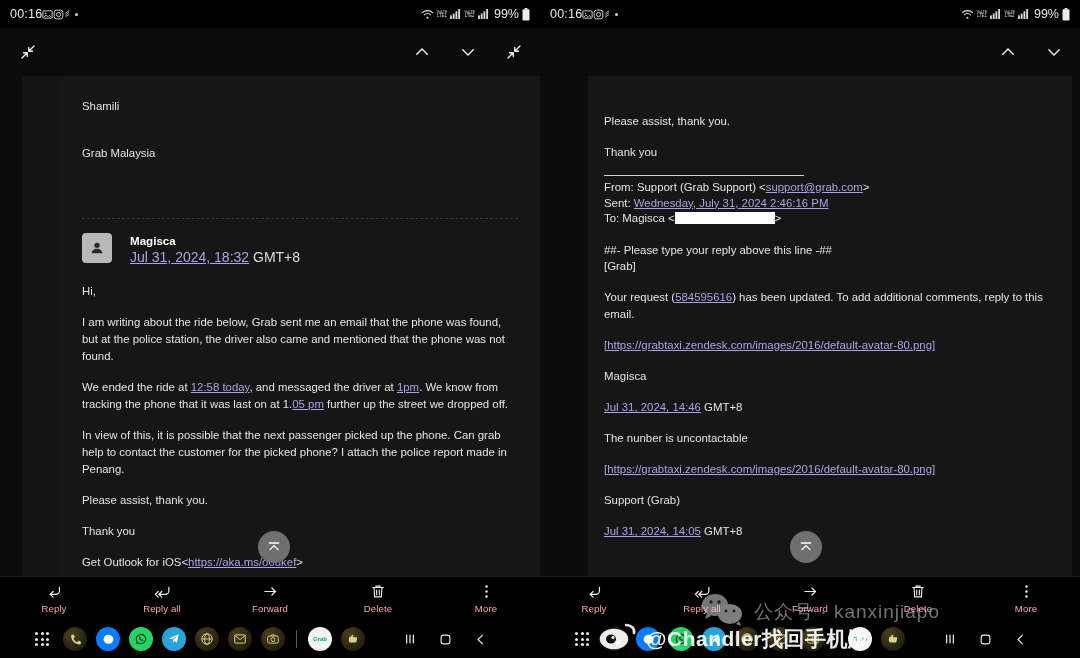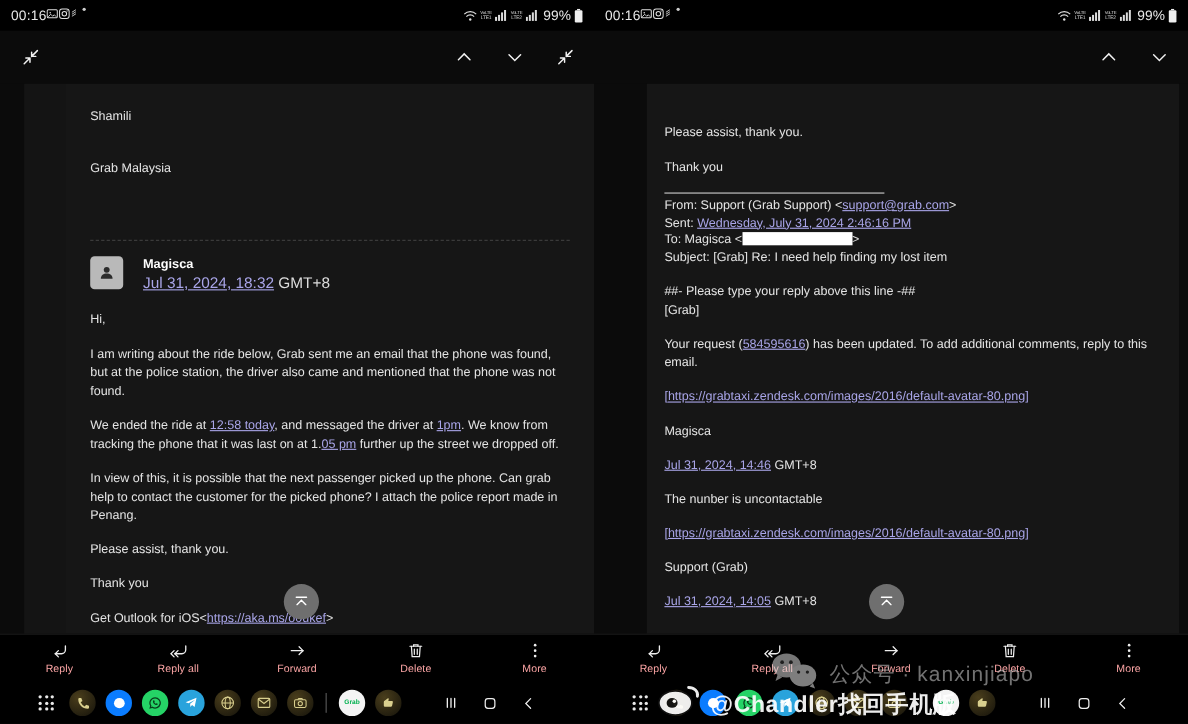--- a/index.html
+++ b/index.html
@@ -18,21 +18,21 @@
   }
   .pane-left  { left: 0; }
   .pane-right { left: 540px; }
 
   
   .statusbar {
     position: absolute; top: 0; left: 0; width: 540px; height: 28px;
     display: flex; align-items: center; justify-content: space-between;
     padding: 0 10px; background: #000; color: #e9e9e9;
   }
-  .sb-left { display: flex; align-items: flex-start; }
+  .sb-left { display: flex; align-items: center; }
   .sb-clock { font-size: 12.5px; font-weight: 500; letter-spacing: .2px; }
   .sb-right { display: flex; align-items: center; gap: 3px; }
   .sb-icon { display: inline-flex; align-items: center; justify-content: center; }
   .sb-dot { width: 3px; height: 3px; border-radius: 50%; background: #cfcfcf; display: inline-block; }
   .sb-batt-txt { font-size: 12.5px; font-weight: 500; margin-left: 2px; }
   .vo-cell { display: flex; flex-direction: column; align-items: center; line-height: 1; }
   .vo-cell .vo-top { font-size: 4px; color: #ddd; letter-spacing: -.2px; }
   .vo-cell .vo-bot { font-size: 4.5px; color: #ddd; letter-spacing: -.2px; }
 
   
@@ -492,21 +492,20 @@
       <div class="card card-r">
         <div style="height:6px"></div>
         <p class="para" style="opacity:.25">&nbsp;</p>
         <p class="para">Please assist, thank you.</p>
         <p class="para">Thank you</p>
         <hr class="hr-solid">
 
         <p class="para tight"><span>From: Support (Grab Support) &lt;</span><span class="lnk">support@grab.com</span><span>&gt;</span></p>
         <p class="para tight"><span>Sent: </span><span class="lnk">Wednesday, July 31, 2024 2:46:16 PM</span></p>
         <p class="para tight"><span>To: Magisca &lt;</span><span class="redact"></span><span>&gt;</span></p>
-        <p class="para tight">Subject: [Grab] Re: I need help finding my lost item</p>
 
         <div style="height:16px"></div>
         <p class="para tight">##- Please type your reply above this line -##</p>
         <p class="para">[Grab]</p>
         <p class="para"><span>Your request (</span><span class="lnk">584595616</span><span>) has been updated. To add additional comments, reply to this email.</span></p>
         <p class="para"><span class="lnk">[https://grabtaxi.zendesk.com/images/2016/default-avatar-80.png]</span></p>
         <p class="para">Magisca</p>
         <p class="para"><span class="lnk">Jul 31, 2024, 14:46</span> <span>GMT+8</span></p>
         <p class="para">The nunber is uncontactable</p>
         <p class="para"><span class="lnk">[https://grabtaxi.zendesk.com/images/2016/default-avatar-80.png]</span></p>

